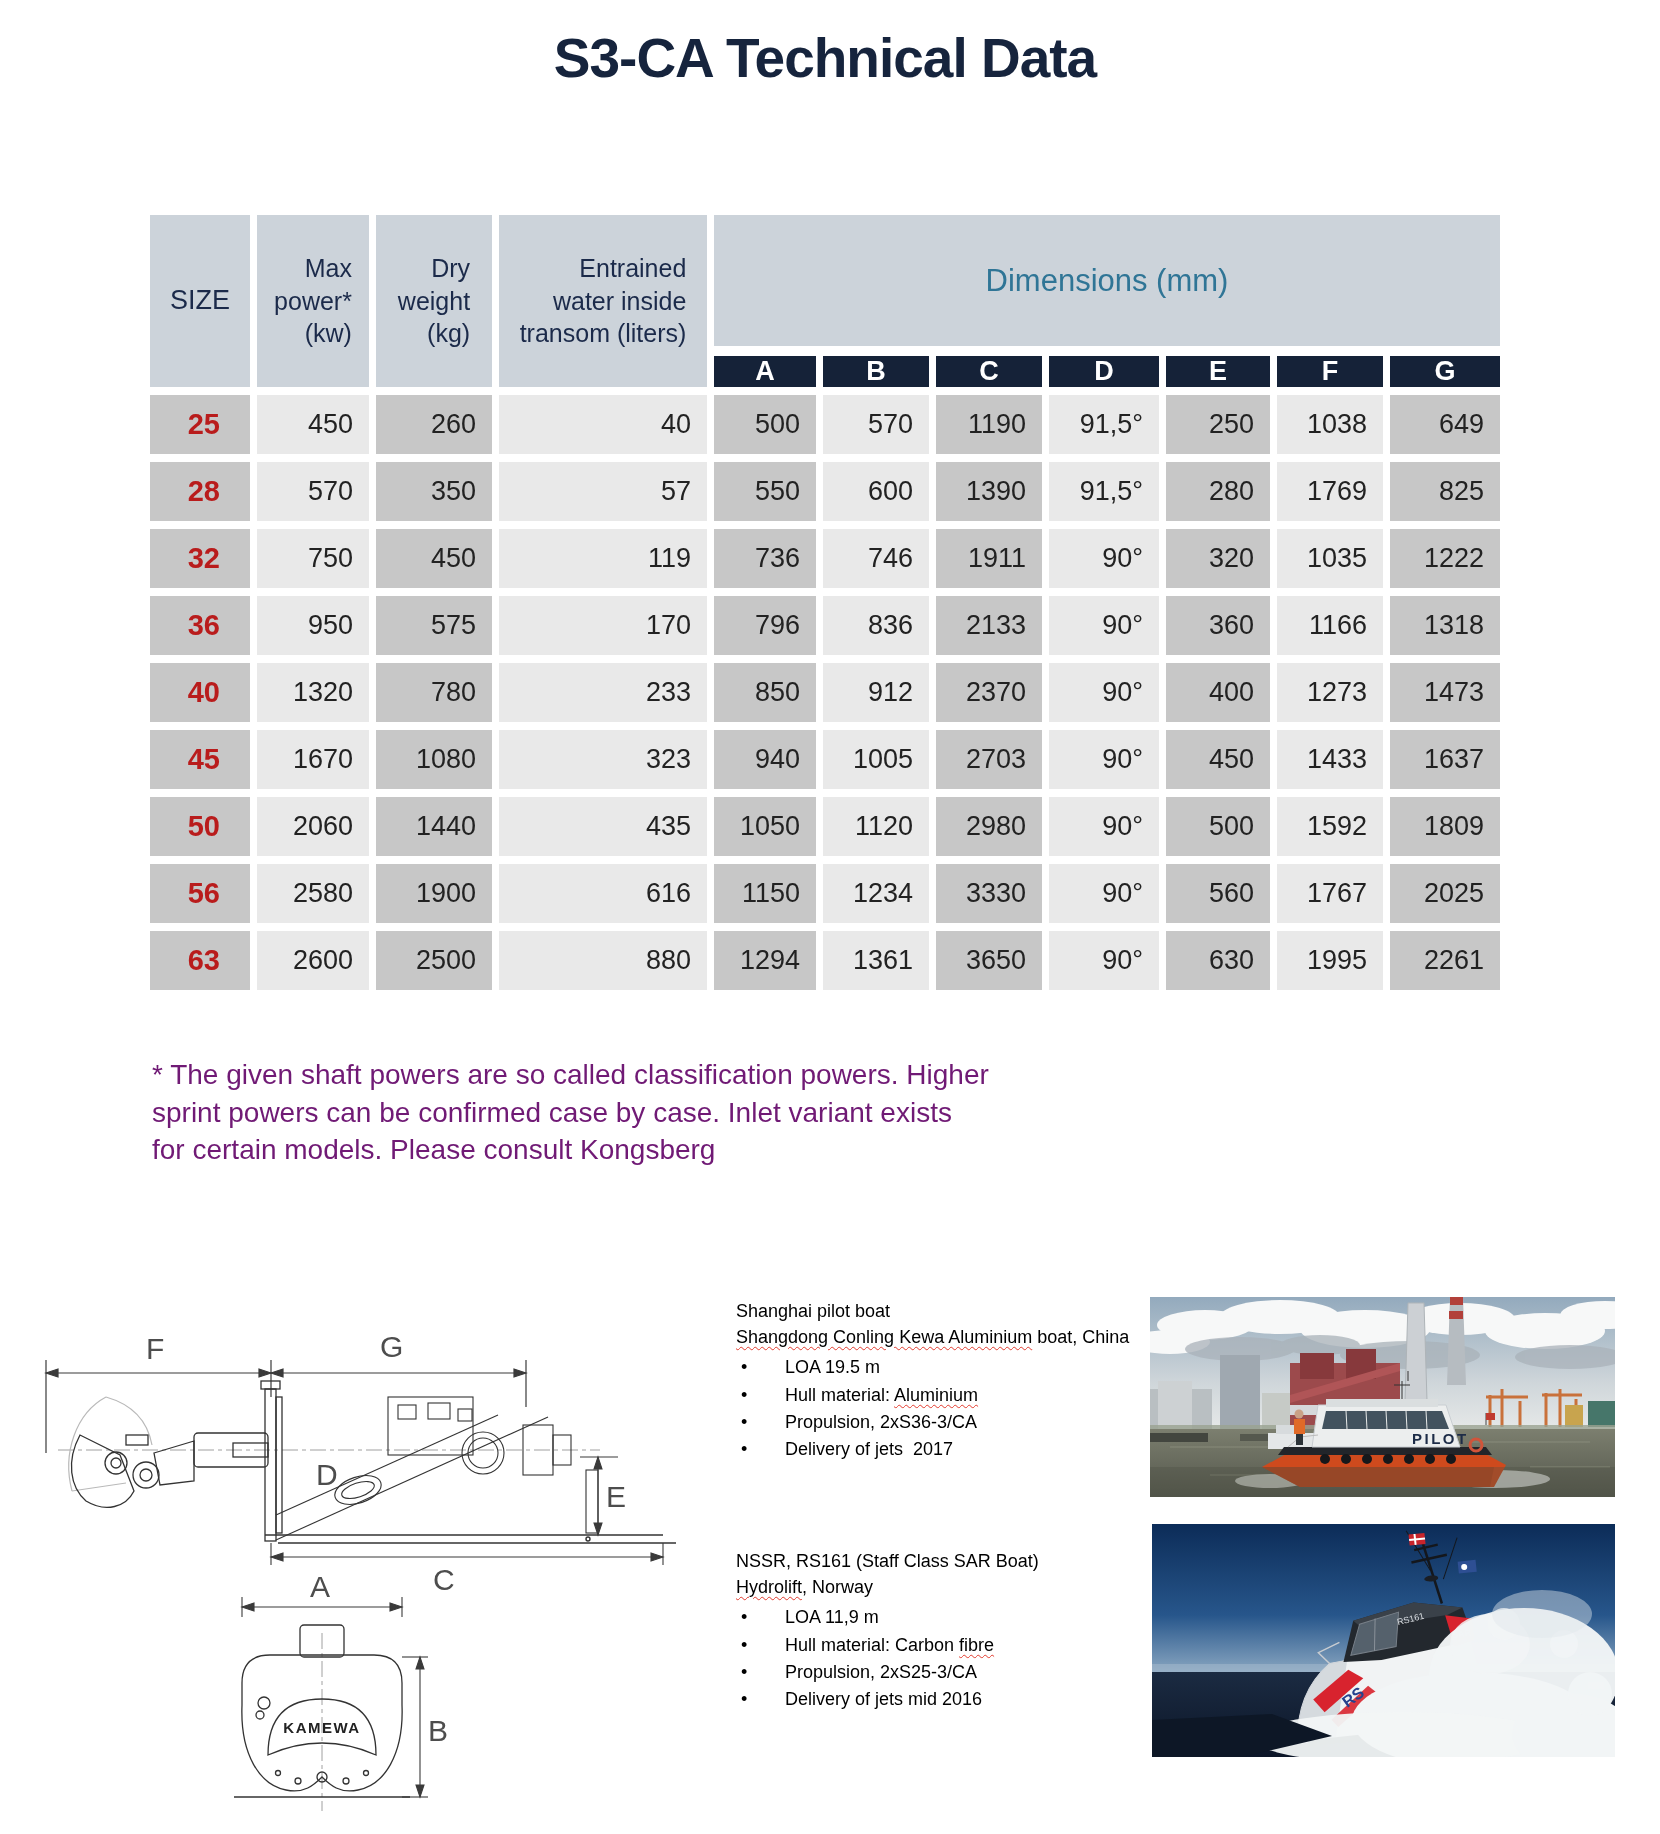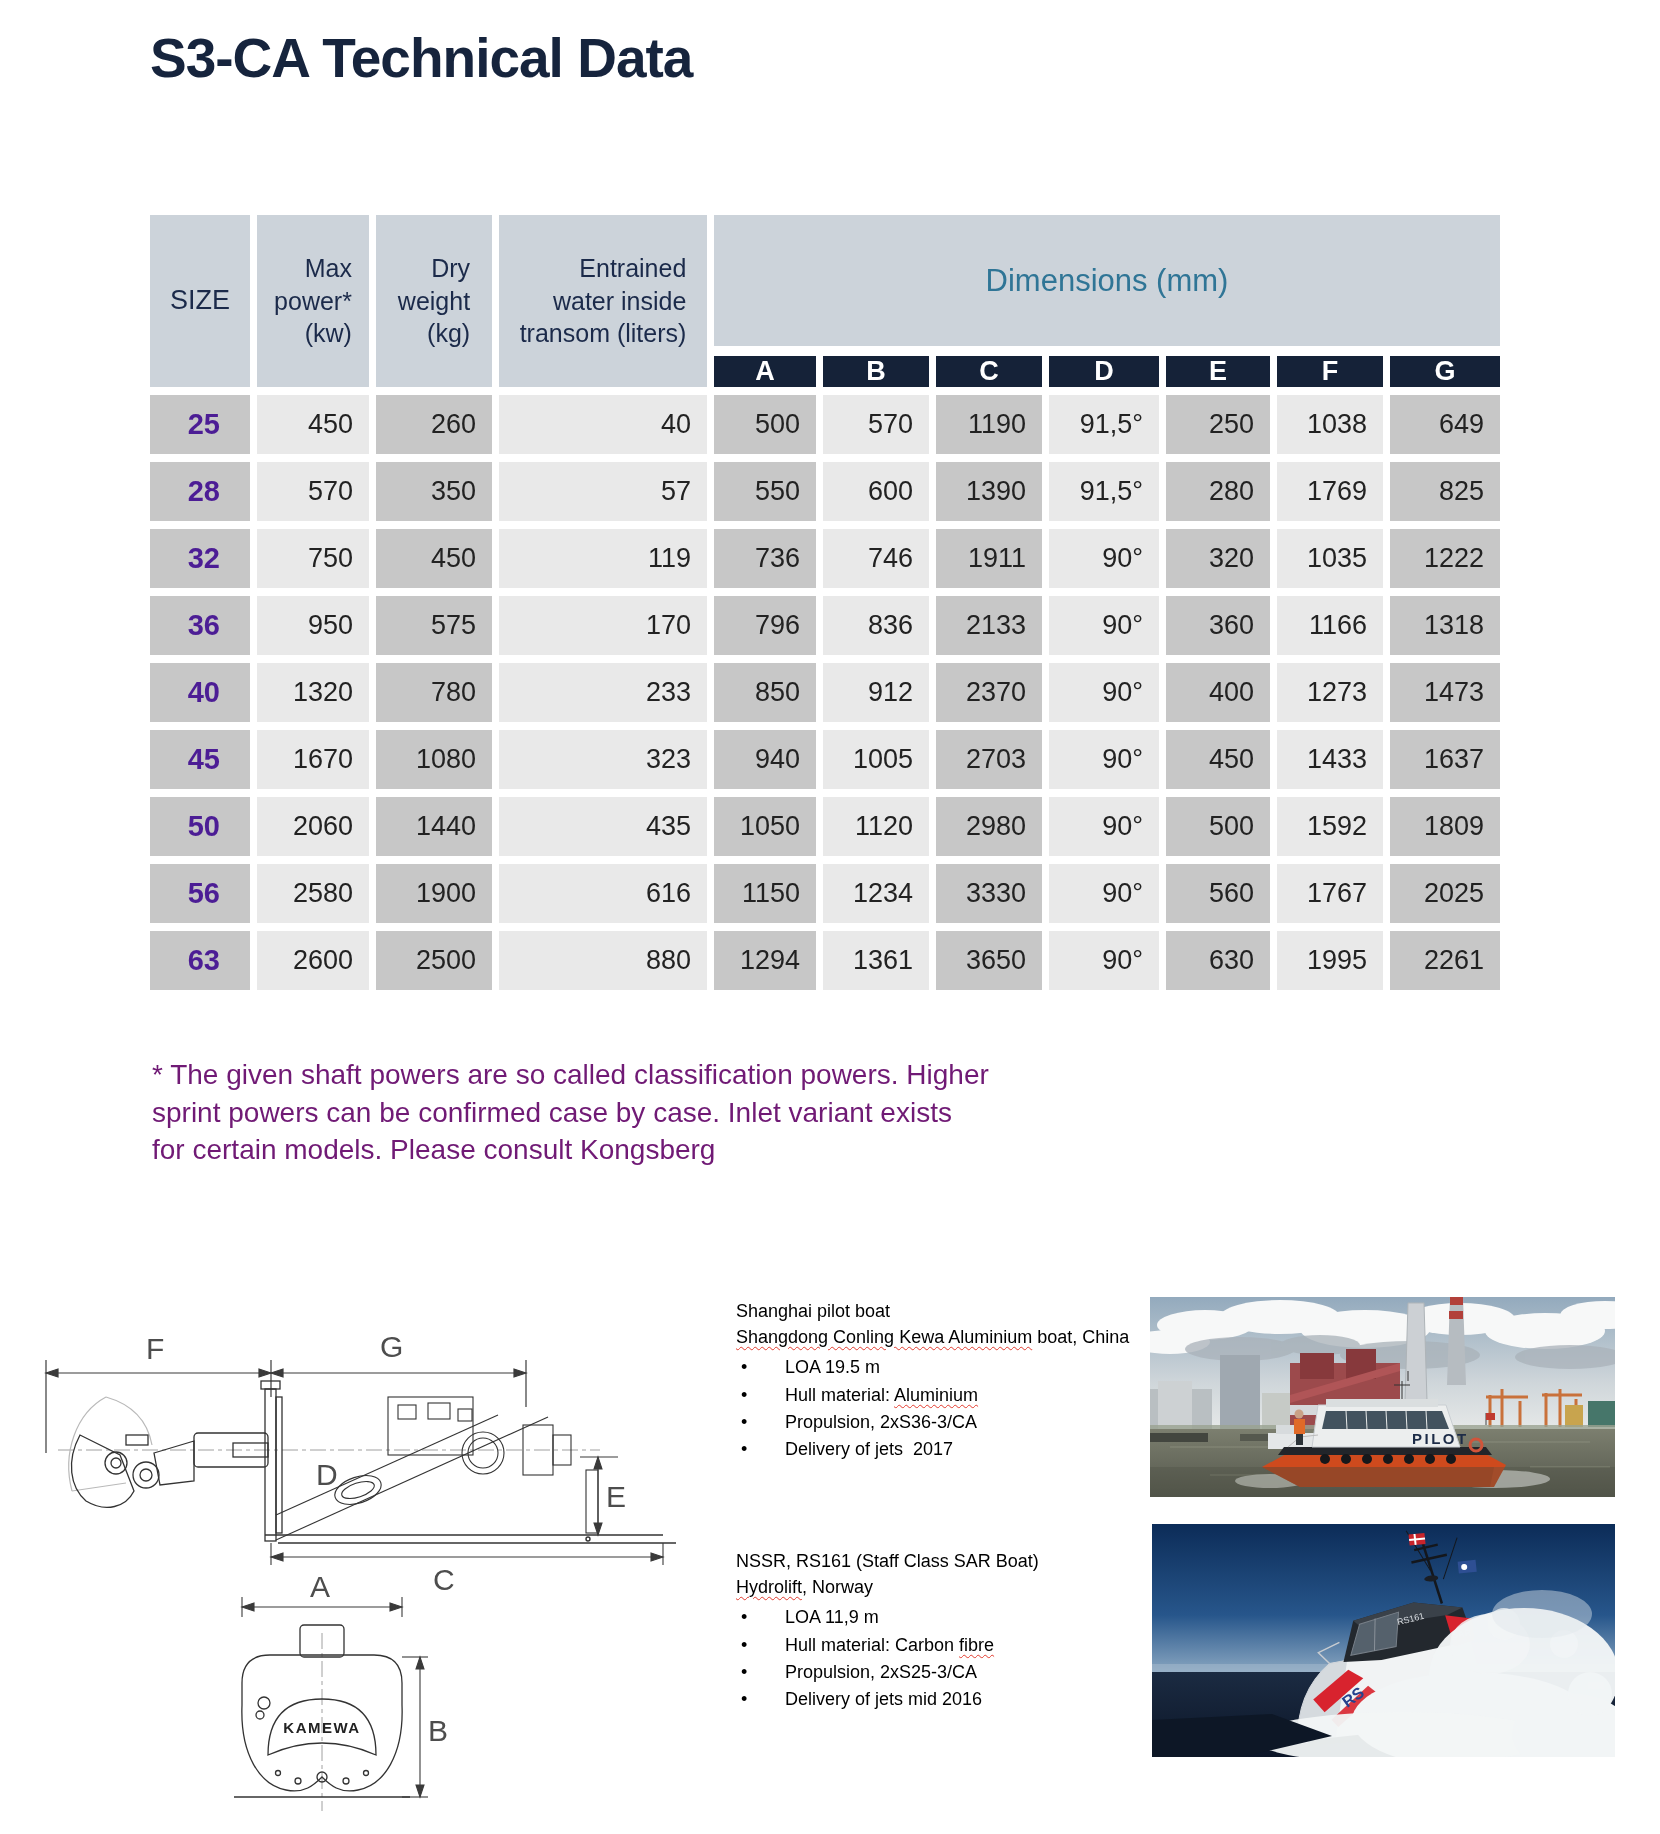--- a/index.html
+++ b/index.html
@@ -1,21 +1,21 @@
 <!DOCTYPE html>
 <html><head>
 <meta charset="utf-8">
 <style>
   html,body{margin:0;padding:0;}
   body{
     width:1660px;height:1834px;position:relative;background:#ffffff;
     font-family:"Liberation Sans",sans-serif;overflow:hidden;
   }
   .title{
-    position:absolute;left:150px;top:26px;width:1350px;text-align:left;
+    position:absolute;left:150px;top:26px;width:1350px;text-align:center;
     font-size:55px;font-weight:700;color:#16243d;letter-spacing:-1px;
   }
   
   .dtable{
     position:absolute;left:150px;top:215px;
     display:grid;
     grid-template-columns:100px 112px 116px 208px 102px 106px 106px 110px 104px 106px 110px;
     grid-template-rows:172px repeat(9,59px);
     gap:8px 7px;
   }
@@ -29,21 +29,21 @@
   .dims-gap{height:10px;background:#fff;}
   .dims-letters{flex:1;display:grid;grid-template-columns:102px 106px 106px 110px 104px 106px 110px;column-gap:7px;}
   .letter{background:#152238;color:#ffffff;display:flex;align-items:center;justify-content:center;
     font-size:27px;font-weight:600;}
   .cell{
     display:flex;align-items:center;justify-content:flex-end;
     padding-right:16px;box-sizing:border-box;font-size:27px;color:#222222;
   }
   .cell.l{background:#e9e9e9;}
   .cell.m{background:#c7c7c7;}
-  .cell.size{font-weight:700;color:#4c1d95;font-size:29px;padding-right:30px;}
+  .cell.size{font-weight:700;color:#b91c1c;font-size:29px;padding-right:30px;}
   
   .footnote{
     position:absolute;left:152px;top:1056px;width:900px;
     font-size:28px;line-height:1.34;color:#701a75;white-space:pre-line;
   }
   
   .case{position:absolute;width:440px;color:#000;}
   .case1{left:736px;top:1298px;}
   .case2{left:736px;top:1548px;}
   .ctitle{font-size:18px;font-weight:400;line-height:1.45;white-space:nowrap;}

